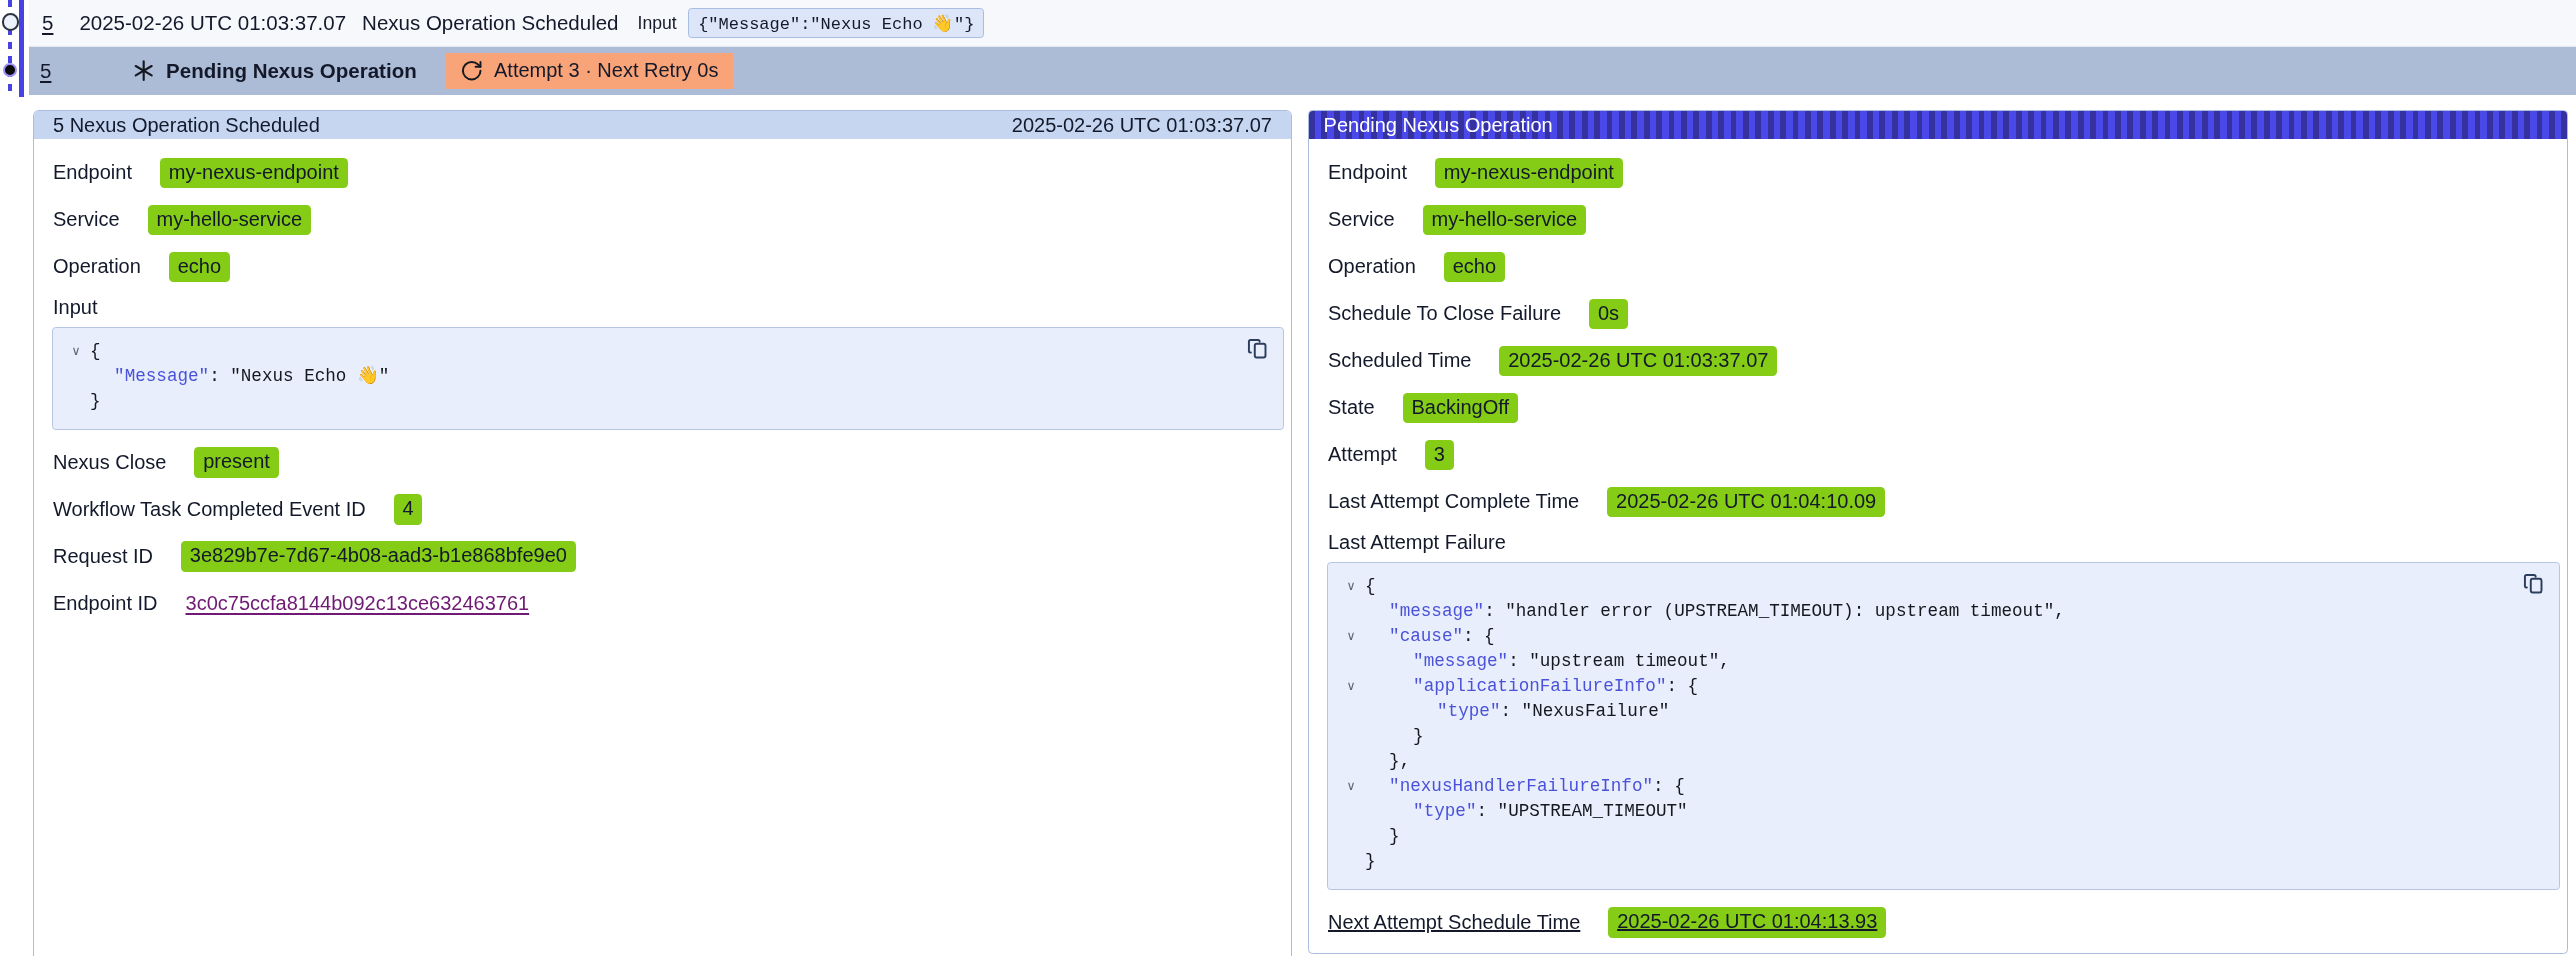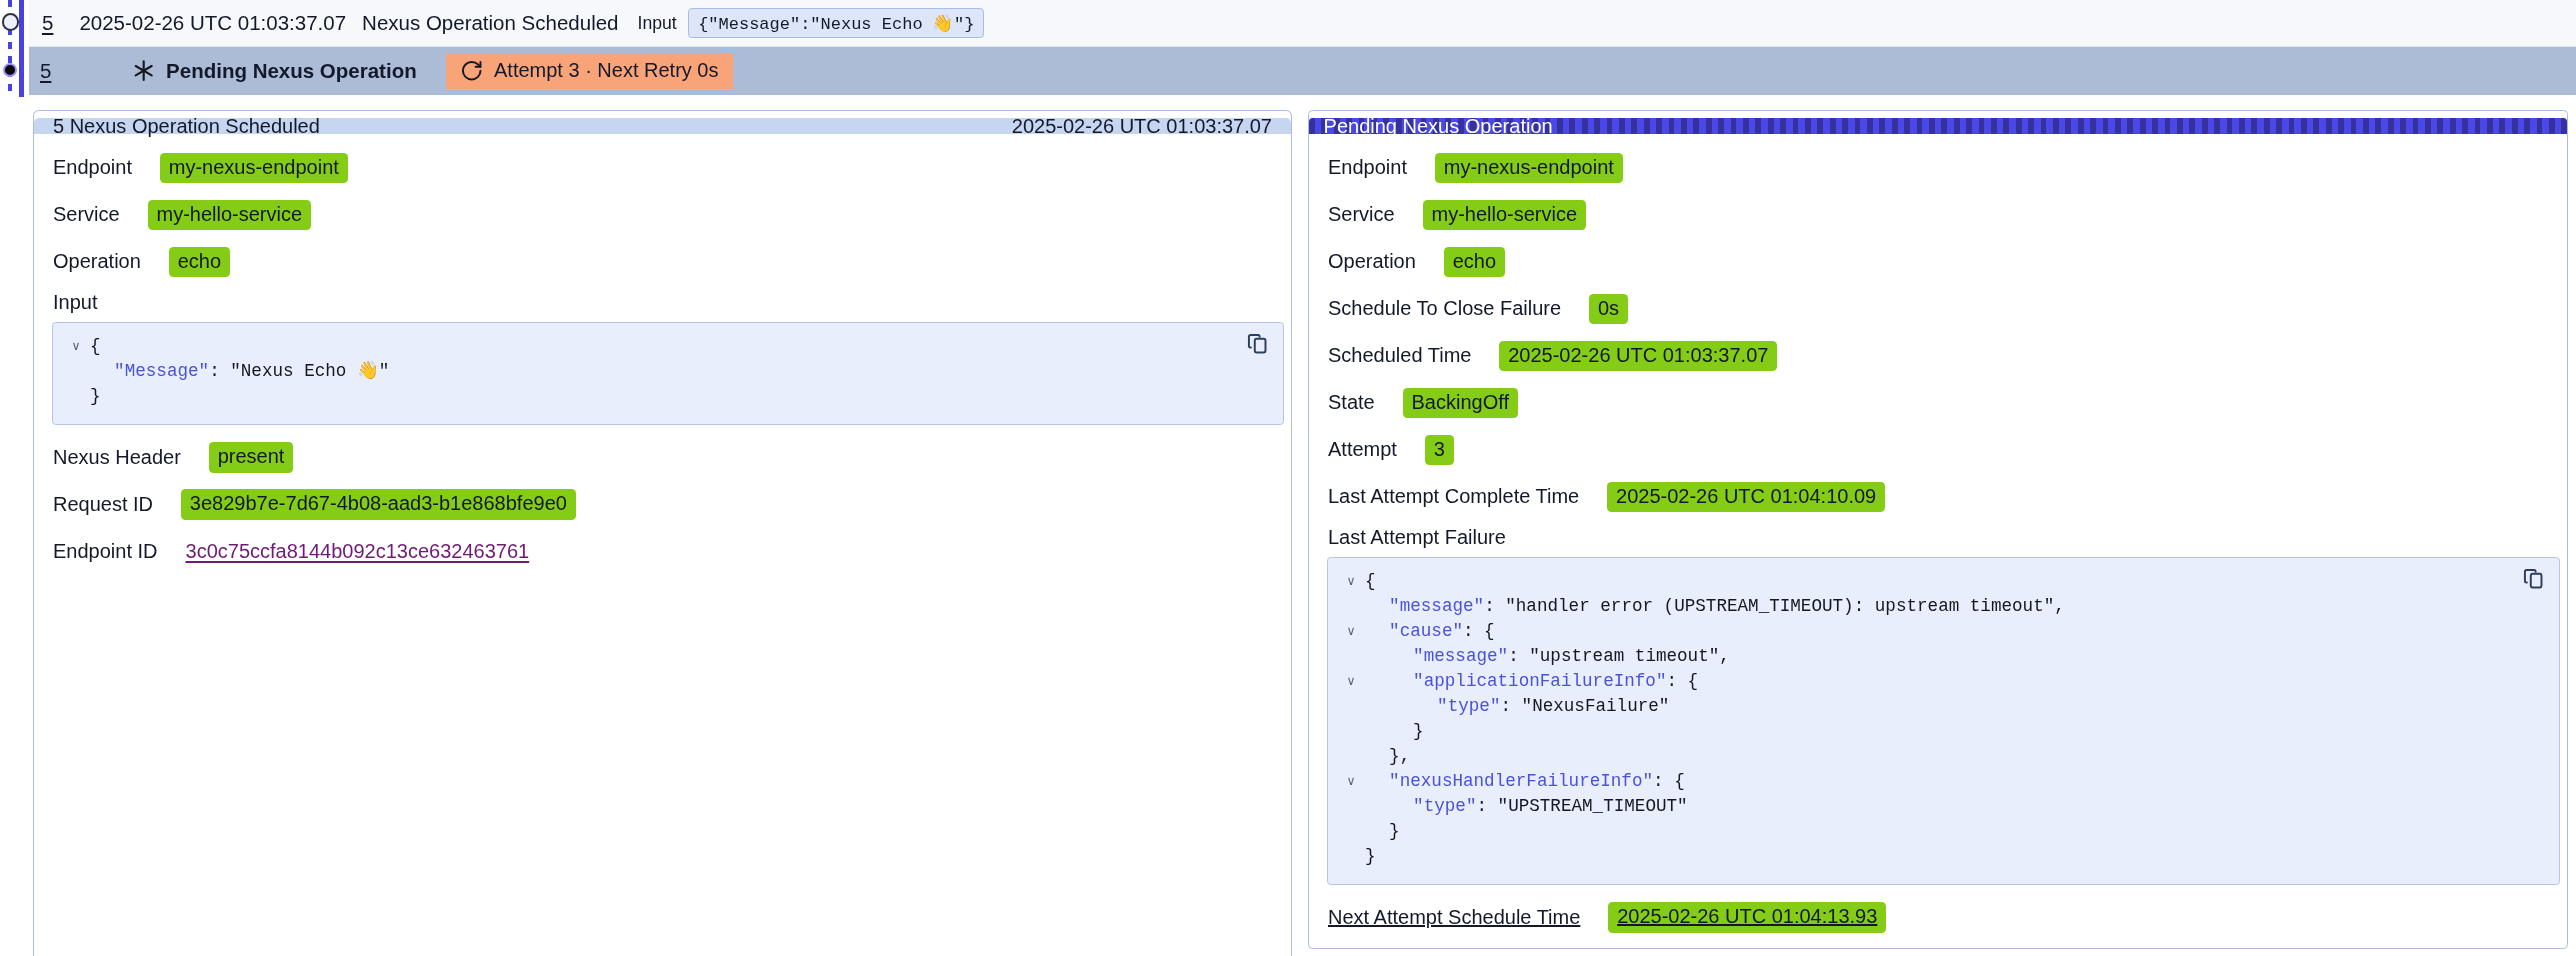--- a/index.html
+++ b/index.html
@@ -30,22 +30,22 @@
   .pending-title{margin-left:10.3px;font-weight:700;}
   .retry-badge{margin-left:29px;background:#f9a478;display:flex;align-items:flex-start;gap:10.3px;
         padding:6.6px 14.6px;font-size:20px;color:#13192a;}
 
   
   .panels{position:absolute;left:33px;top:110px;width:2536px;height:846px;display:flex;gap:16px;
           align-items:flex-start;font-size:20px;}
   .panel{box-sizing:border-box;border:0.7px solid #a9bedf;background:#fff;}
   .panel.left{width:1259px;height:100%;border-bottom:none;border-radius:5.9px 5.9px 0 0;}
   .panel.right{width:1260px;border-radius:4.4px;padding-bottom:7.3px;}
-  .panel-header{height:16px;display:flex;align-items:center;justify-content:space-between;
-        padding:0 19px;background:#c6d6f1;border-radius:5.1px 5.1px 0 0;margin-top:7px;}
+  .panel-header{height:28px;display:flex;align-items:center;justify-content:space-between;
+        padding:0 19px;background:#c6d6f1;border-radius:5.1px 5.1px 0 0;}
   .panel-header .ph-title{font-weight:500;}
   .panel-header.striped{background:repeating-linear-gradient(90deg,#35329f 0 5.9px,#4b48ea 5.9px 12.4px);
         color:#fff;justify-content:flex-start;padding:0 14.6px;border-radius:3.7px 3.7px 0 0;}
   .rows{display:block;margin-top:10.3px;}
   .field-row{display:flex;align-items:center;height:47px;padding:0 19px;gap:28px;}
   .chip{background:#84cc16;border-radius:4.4px;padding:2.9px 8.8px 4.4px;}
   .section-label{height:35px;display:flex;align-items:center;padding:0 19px;}
   .code-block{position:relative;margin:1.5px 7.3px 8.8px 18.3px;background:#e8eefb;border:0.7px solid #b6c5e4;
         border-radius:3.7px;padding:11.7px 51px 14.6px 8.8px;
         font-family:"Liberation Mono","DejaVu Sans Mono",monospace;font-size:17.6px;}
@@ -133,24 +133,28 @@
           <svg width="23.4" height="23.4" viewBox="0 0 24 24" fill="none" stroke="#2c3e5d" stroke-width="2" stroke-linecap="round" stroke-linejoin="round">
             <rect x="9" y="7" width="11" height="14" rx="2"></rect>
             <path d="M5 16H4.5A1.5 1.5 0 0 1 3 14.5v-10A1.5 1.5 0 0 1 4.5 3h8A1.5 1.5 0 0 1 14 4.5V5"></path>
           </svg>
         </button>
       </div>
 
       <div class="rows" style="margin-top:0">
 
           <div class="field-row">
-            <span>Nexus Header</span>
+            <span>Nexus Close</span>
             <span class="chip">present</span>
           </div>
 
+          <div class="field-row">
+            <span>Workflow Task Completed Event ID</span>
+            <span class="chip">4</span>
+          </div>
 
           <div class="field-row">
             <span>Request ID</span>
             <span class="chip">3e829b7e-7d67-4b08-aad3-b1e868bfe9e0</span>
           </div>
         </div>
 
       <div class="field-row">
         <span>Endpoint ID</span>
         <a class="link-value">3c0c75ccfa8144b092c13ce632463761</a>

